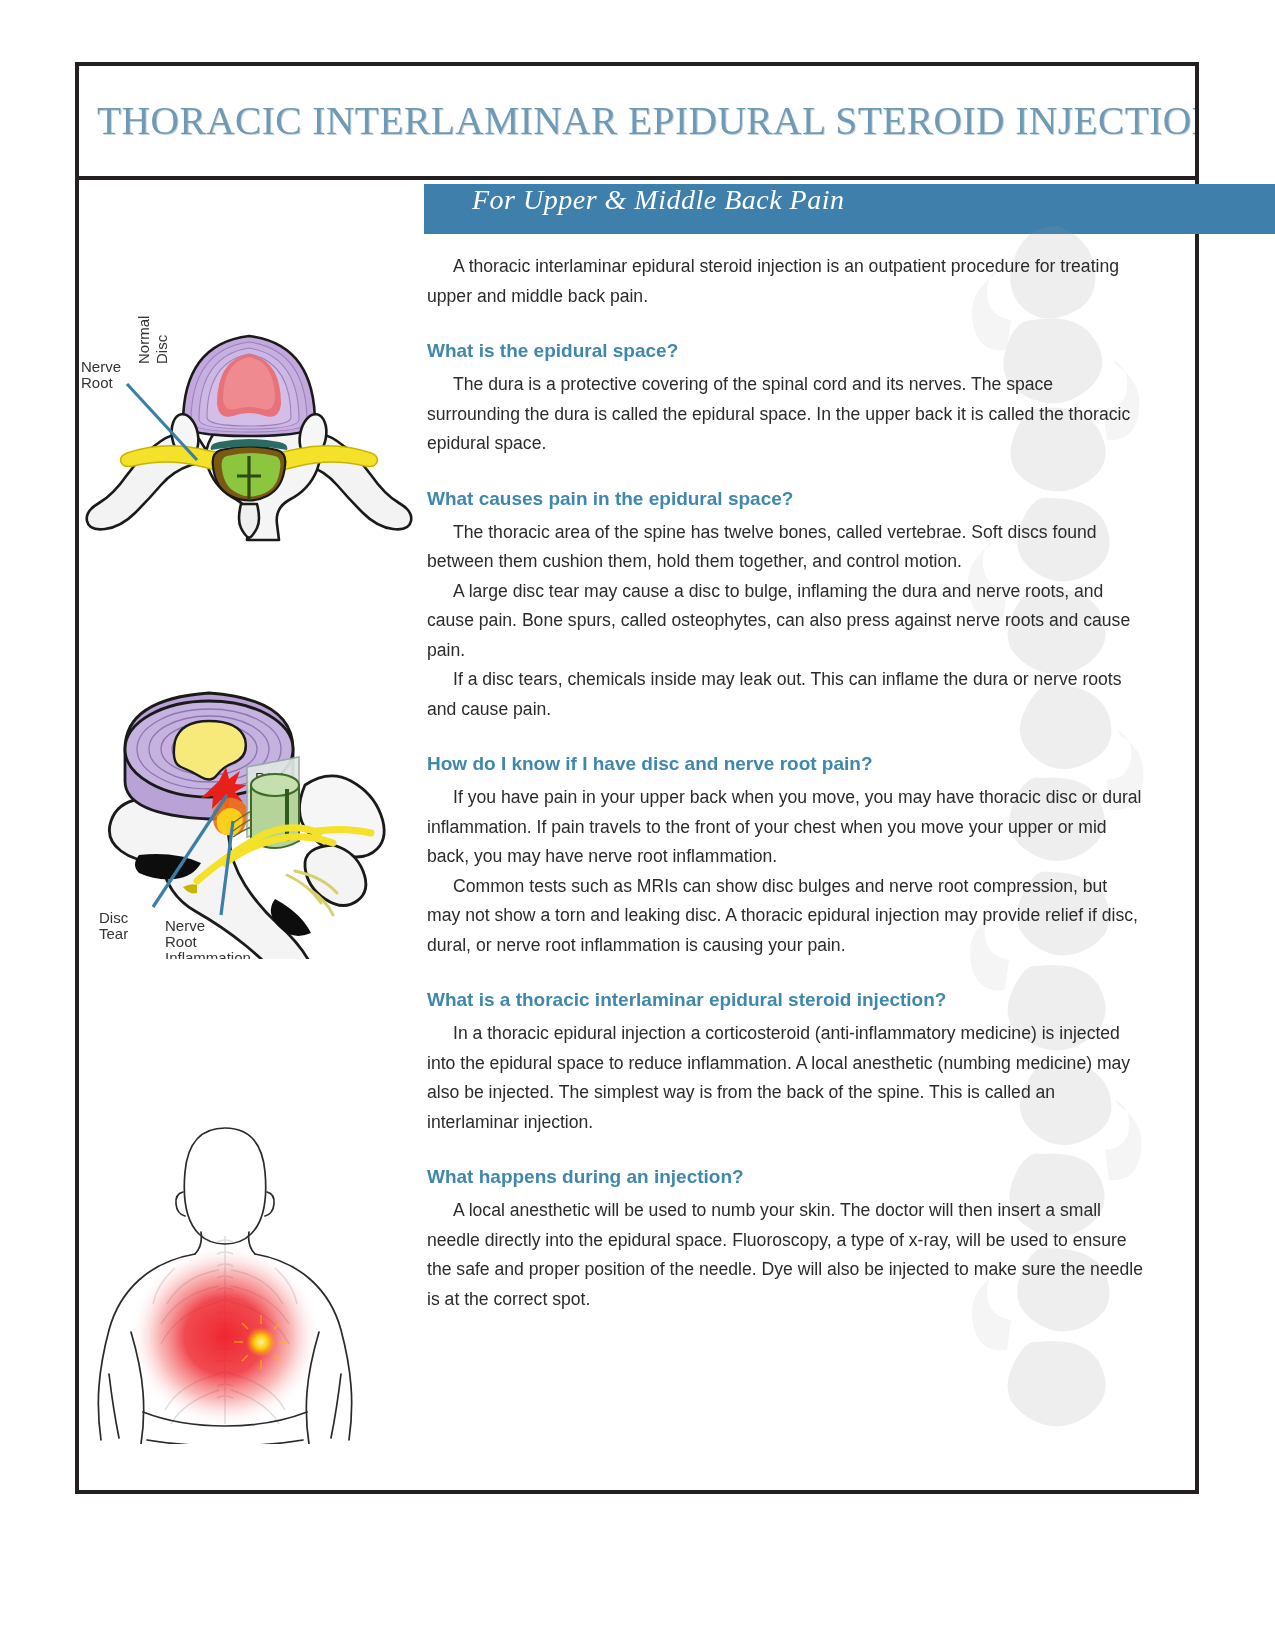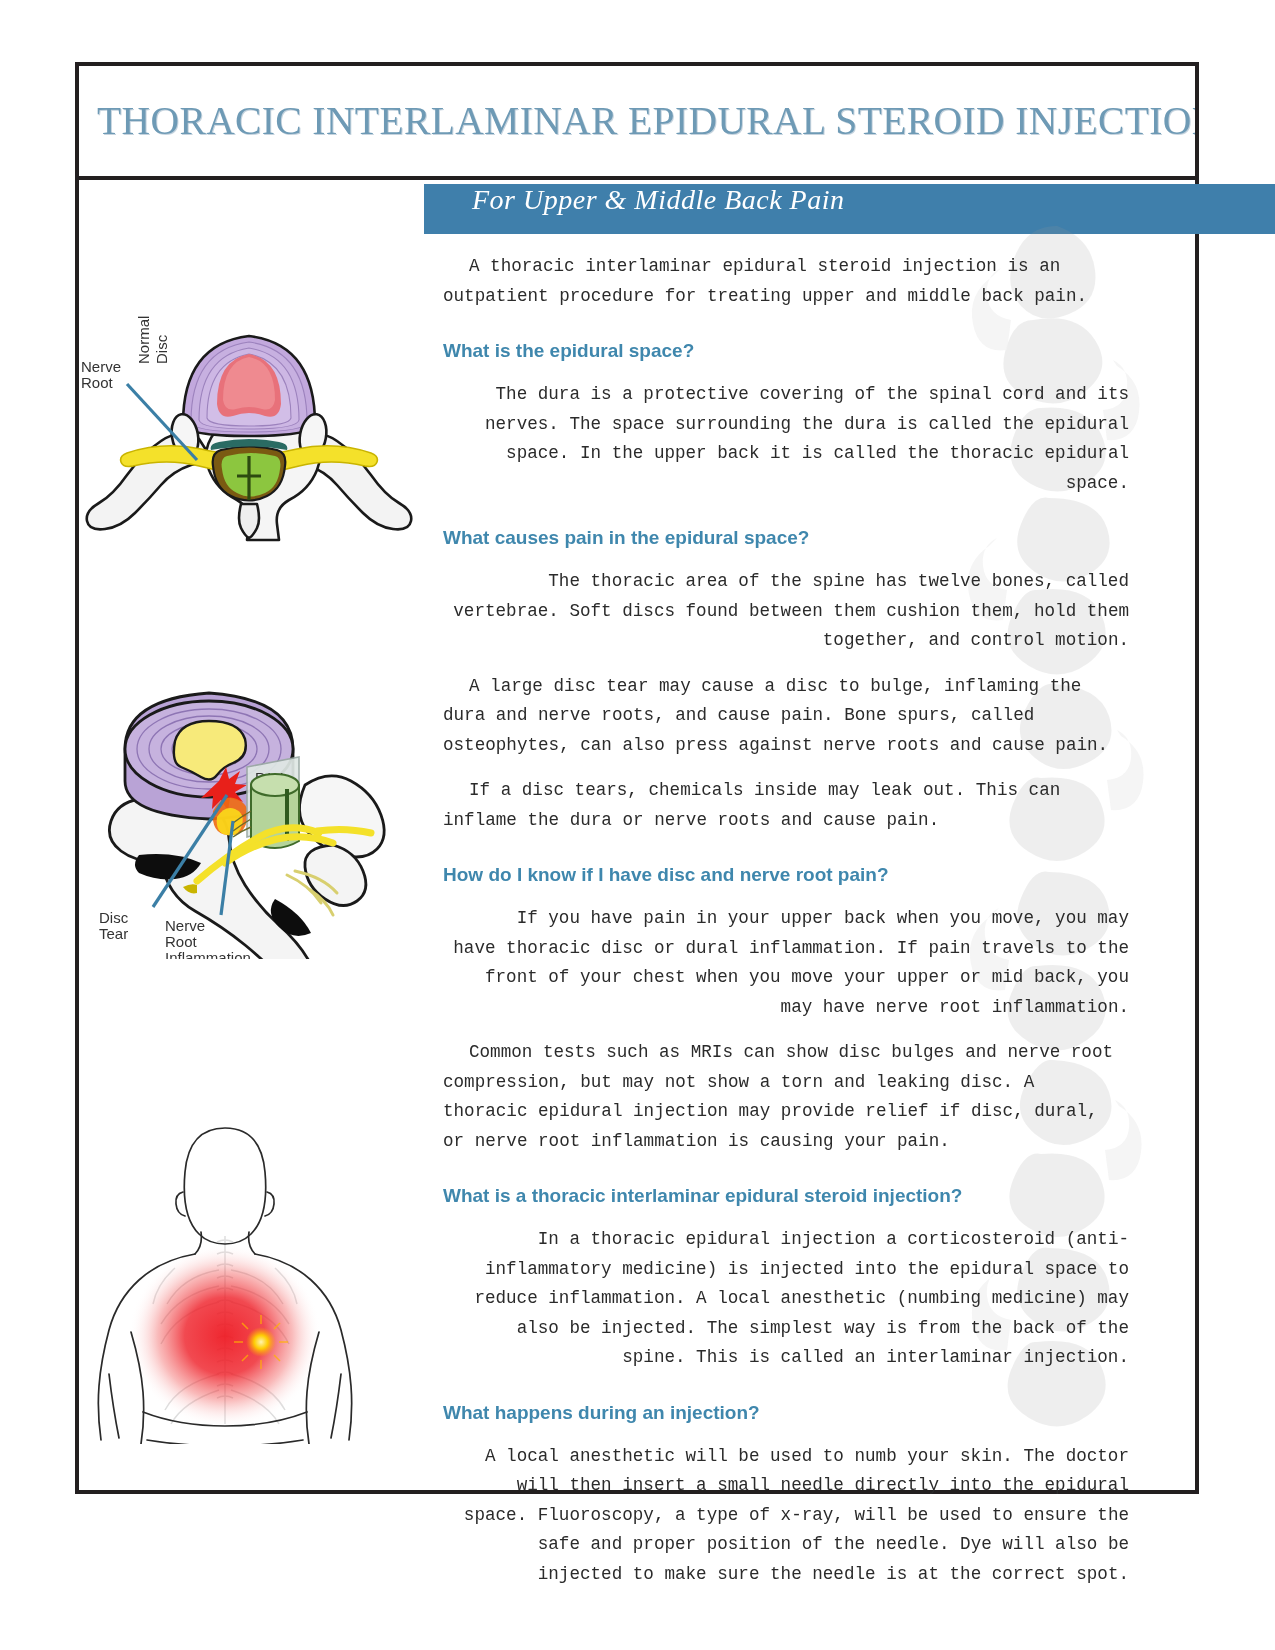--- a/index.html
+++ b/index.html
@@ -109,32 +109,32 @@
     padding-right: 22px;
     box-sizing: border-box;
   }
 
   
   .para {
     font-size: 17.6px;
     line-height: 29.5px;
     color: #2b2b2b;
     text-indent: 26px;
-    margin: 16px;
-    font-family: Liberation Mono, monospace;
+    margin: 0;
+    font-family: Liberation Sans, sans-serif;
   }
   .section-heading {
     font-size: 19px;
     font-weight: bold;
     color: #3f87ad;
-    margin: 16px;
+    margin: 0;
     line-height: 26px;
   }
   .sec-gap-top { margin-top: 27px; }
-  .sec-gap-head { margin-top: 6px; text-align: right; }
+  .sec-gap-head { margin-top: 6px; }
   .first-para { margin-top: 18px; }
 
   
   .illus {
     position: absolute;
     left: 0;
     width: 340px;
   }
   .illus-1 { top: 30px;  height: 280px; }
   .illus-2 { top: 415px; height: 310px; }

